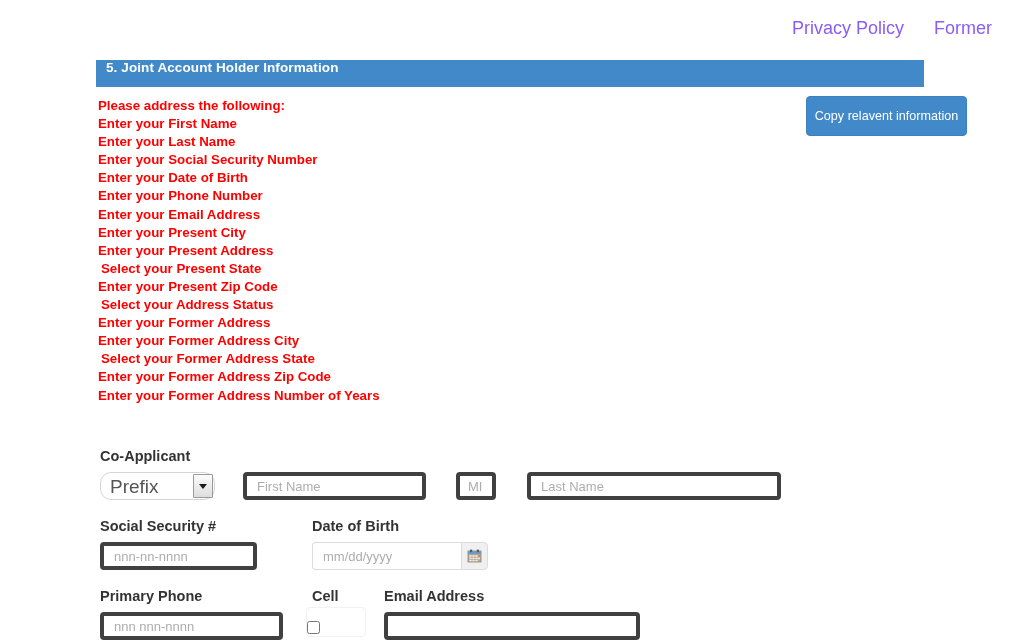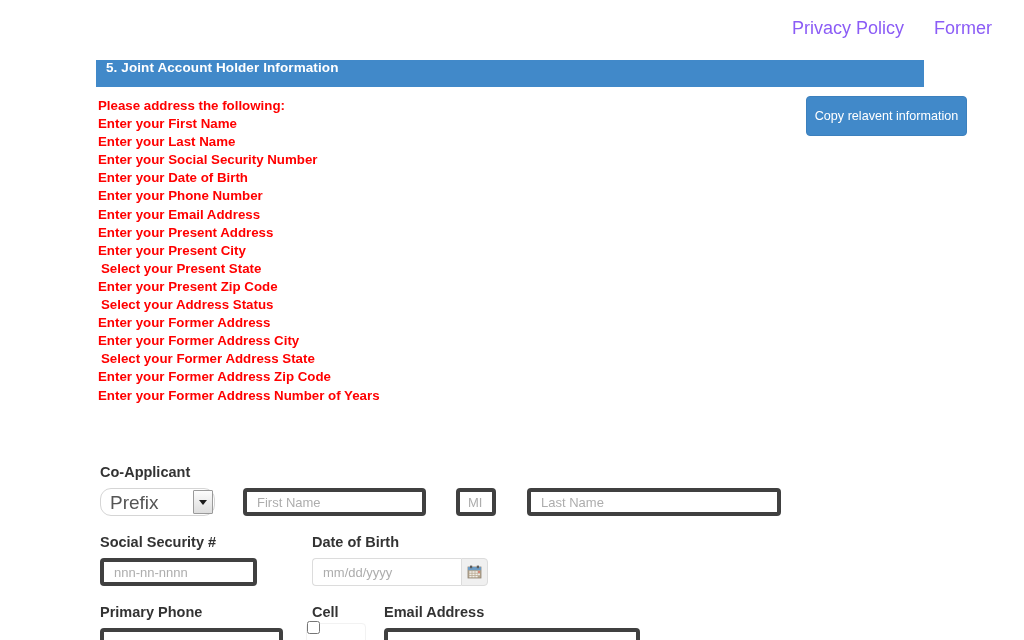--- a/index.html
+++ b/index.html
@@ -96,21 +96,21 @@
 
   
   .form-area {
     position: absolute;
     left: 0;
     top: 0;
     width: 1024px;
     height: 640px;
     pointer-events: none;
   }
-  .form-area > * { pointer-events: auto; margin-top: 16px; }
+  .form-area > * { pointer-events: auto; }
 
   .fieldlabel {
     position: absolute;
     font-size: 14.5px;
     font-weight: bold;
     color: #333333;
     white-space: nowrap;
   }
 
   .txt {
@@ -239,22 +239,22 @@
   </div>
 
   <div class="errors">
     <div class="err-line">Please address the following:</div>
     <div class="err-line">Enter your First Name</div>
     <div class="err-line">Enter your Last Name</div>
     <div class="err-line">Enter your Social Security Number</div>
     <div class="err-line">Enter your Date of Birth</div>
     <div class="err-line">Enter your Phone Number</div>
     <div class="err-line">Enter your Email Address</div>
+    <div class="err-line">Enter your Present City</div>
     <div class="err-line">Enter your Present Address</div>
-    <div class="err-line">Enter your Present City</div>
     <div class="err-line indent">Select your Present State</div>
     <div class="err-line">Enter your Present Zip Code</div>
     <div class="err-line indent">Select your Address Status</div>
     <div class="err-line">Enter your Former Address</div>
     <div class="err-line">Enter your Former Address City</div>
     <div class="err-line indent">Select your Former Address State</div>
     <div class="err-line">Enter your Former Address Zip Code</div>
     <div class="err-line">Enter your Former Address Number of Years</div>
   </div>
 

